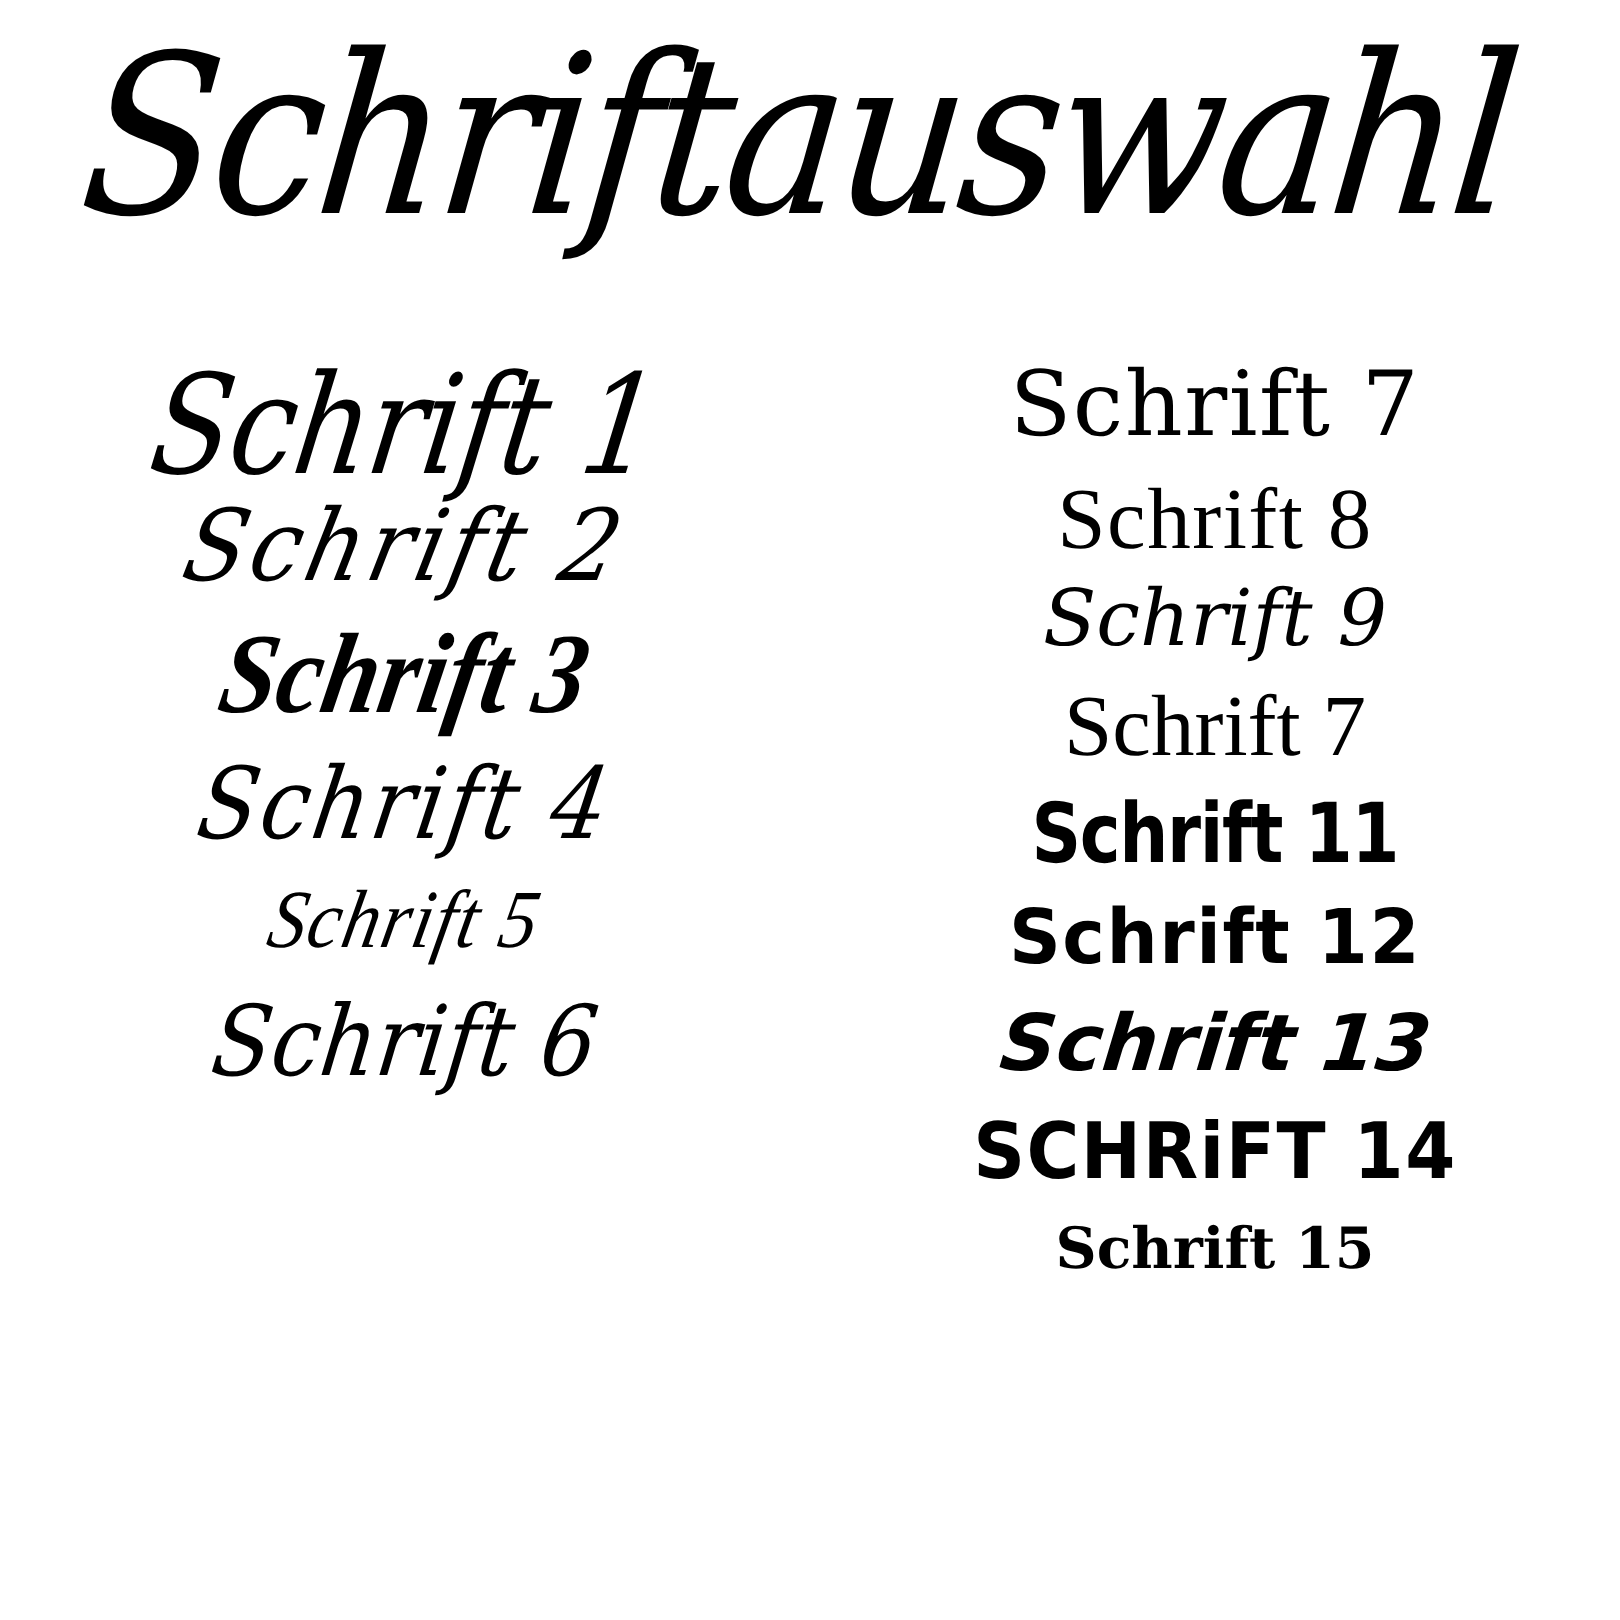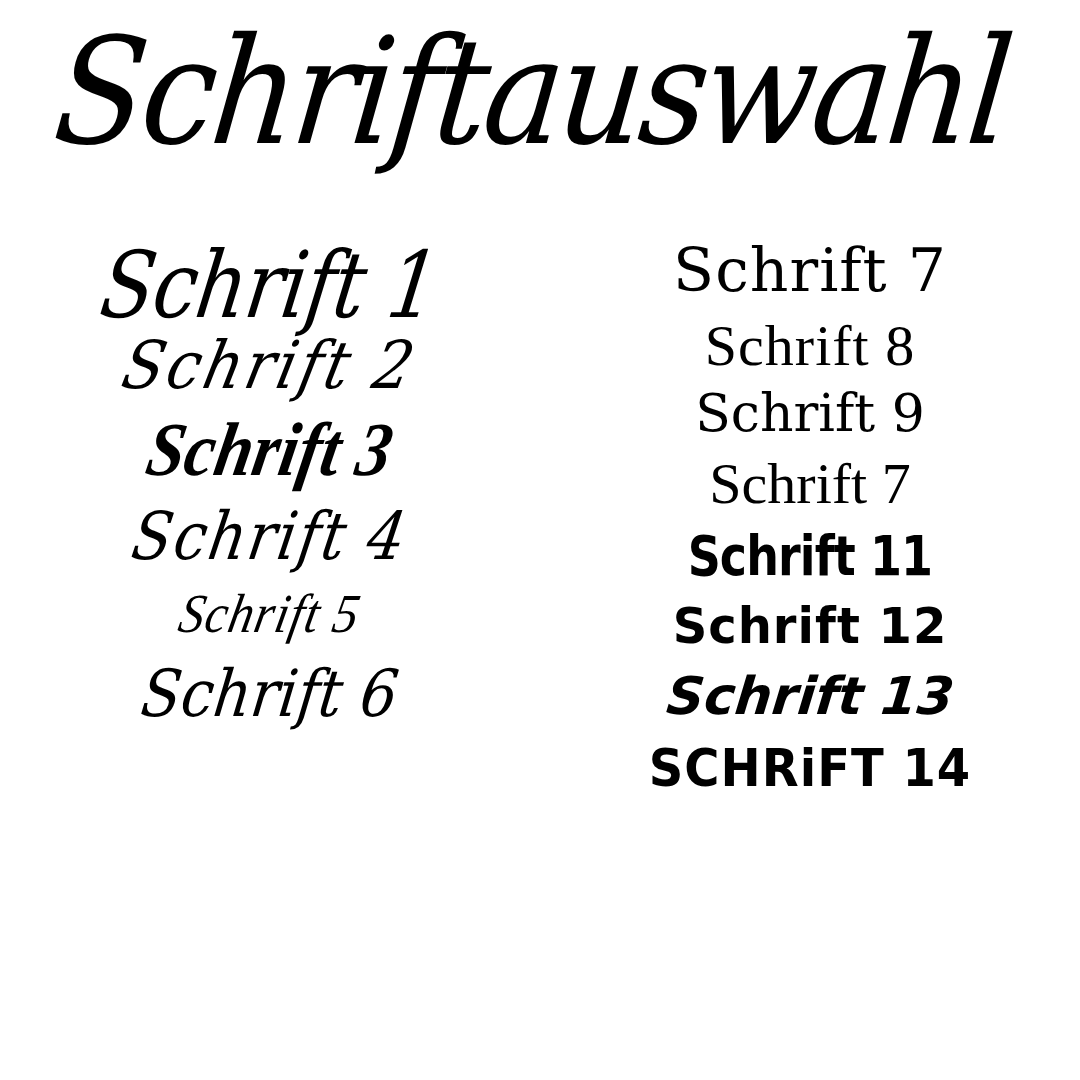--- a/index.html
+++ b/index.html
@@ -133,20 +133,21 @@
     letter-spacing: 1px;
     margin-bottom: 4px;
   }
   .s9 {
     font-family: "DejaVu Serif", serif;
     font-weight: 300;
     font-size: 52px;
     line-height: 1.15;
     letter-spacing: 0px;
     margin-bottom: 8px;
+    font-style: italic;
   }
   .s10 {
     font-family: "Liberation Serif", serif;
     font-size: 58px;
     line-height: 1.15;
     letter-spacing: 0px;
     margin-bottom: 10px;
   }
   .s11 {
     font-family: "DejaVu Sans", sans-serif;
@@ -213,16 +214,17 @@
 
     <div class="col col-right">
       <span class="sample s7">Schrift 7</span>
       <span class="sample s8">Schrift 8</span>
       <span class="sample s9">Schrift 9</span>
       <span class="sample s10">Schrift 7</span>
       <span class="sample s11">Schrift 11</span>
       <span class="sample s12">Schrift 12</span>
       <span class="sample s13">Schrift 13</span>
       <span class="sample s14">SCHRiFT 14</span>
+      <span class="sample s15">Schrift 15</span>
     </div>
 
   </div>
 </div>
 
 </body></html>

